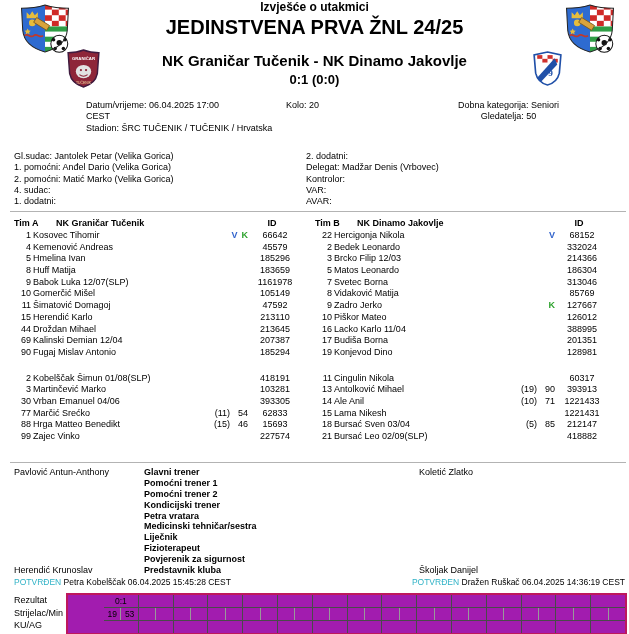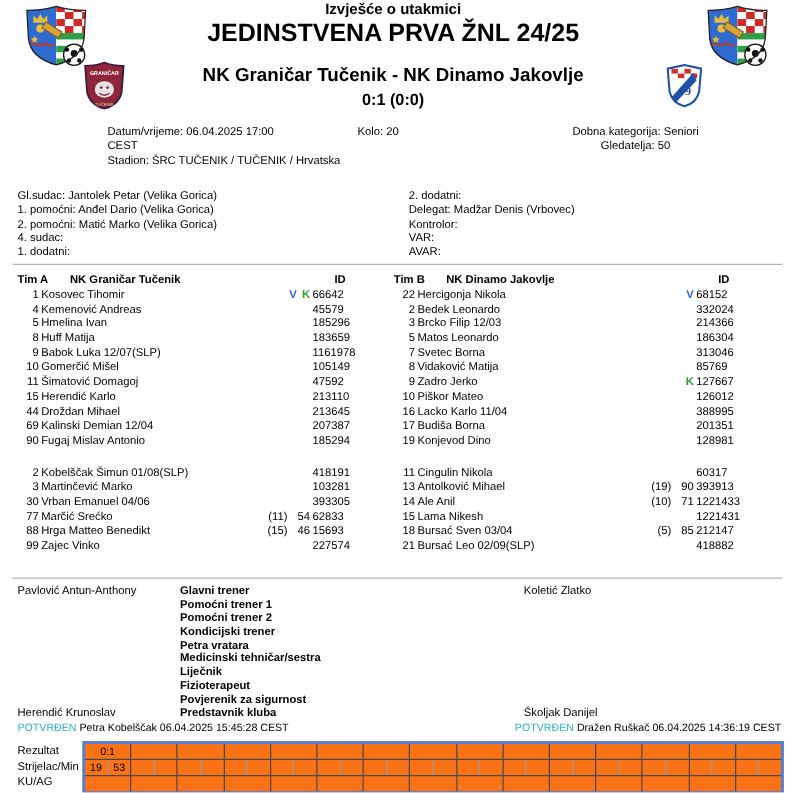--- a/index.html
+++ b/index.html
@@ -21,37 +21,37 @@
 
   
   .match-info { left:86px; right:70px; top:100px; display:flex; line-height:11.3px; }
   .mi-left   { width:200px; }
   .mi-center { width:120px; }
   .mi-right  { margin-left:auto; text-align:center; }
 
   
   .officials { top:151px; left:0; right:0; line-height:11.3px; }
   .off-left  { position:absolute; left:14px; top:0; }
-  .off-right { position:absolute; left:327px; top:0; }
+  .off-right { position:absolute; left:306px; top:0; }
 
   .hr { border-top:1px solid #b3b3b3; height:0; left:10px; right:3px; }
 
   
   .team { position:absolute; top:217px; }
   .team-home { left:14px;  width:286px; }
   .team-away { left:315px; width:292px; }
   .team-header { display:flex; font-weight:bold; height:13px; line-height:12px; }
   .th-label { width:42px; }
   .th-name  { flex:1; }
   .th-id    { width:56px; text-align:center; }
   .p-row  { display:flex; height:11.7px; line-height:11.7px; }
   .p-num  { width:17px; text-align:right; }
   .p-name { flex:1; padding-left:2px; white-space:nowrap; }
   .p-mid  { width:62px; text-align:right; white-space:nowrap; }
-  .p-id   { width:50px; text-align:left; margin-left:2px; }
+  .p-id   { width:50px; text-align:center; margin-left:2px; }
   .subs-list { margin-top:14px; }
   .badge-gk  { color:#3465cc; font-weight:bold; }
   .badge-cap { color:#2fa32f; font-weight:bold; margin-left:4px; }
   .sub-min { margin-left:8px; }
 
   
   .staff { top:467px; left:14px; right:14px; }
   .staff-row { position:relative; height:10.9px; line-height:10.9px; }
   .s-home { position:absolute; left:0; }
   .s-role { position:absolute; left:130px; width:440px; text-align:left;font-weight:bold; }
@@ -60,21 +60,21 @@
   
   .confirm { top:577px; left:14px; right:4px; font-size:8.5px; }
   .confirm-left  { position:absolute; left:0; }
   .confirm-right { position:absolute; right:0; text-align:right; }
   .confirm-status { color:#2fb2c6; }
 
   
   .result { top:593px; left:14px; right:2px; }
   .rg-labels { position:absolute; left:0; top:1px; line-height:12.6px; }
   .rg-labels div { height:12.6px; }
-  .rg-grid { margin-left:52px; border:2px solid #3b82f6; background:#f97316; }
+  .rg-grid { margin-left:52px; border:2px solid #be185d; background:#a21caf;padding-left:36px; }
   .rg-row { display:flex; height:12px; border-top:1px solid #4a4a4a; }
   .rg-row:first-child { border-top:none; }
   .rg-cell, .rg-group { flex:1; border-left:1px solid #4a4a4a; }
   .rg-cell:first-child, .rg-group:first-child { border-left:none; }
   .rg-cell { text-align:center; font-size:8.5px; line-height:12px; }
   .rg-group { display:flex; }
   .rg-half { flex:1; text-align:center; font-size:8.5px; line-height:12px; }
   .rg-half + .rg-half { border-left:1px solid #999; }
 </style>
 </head>

